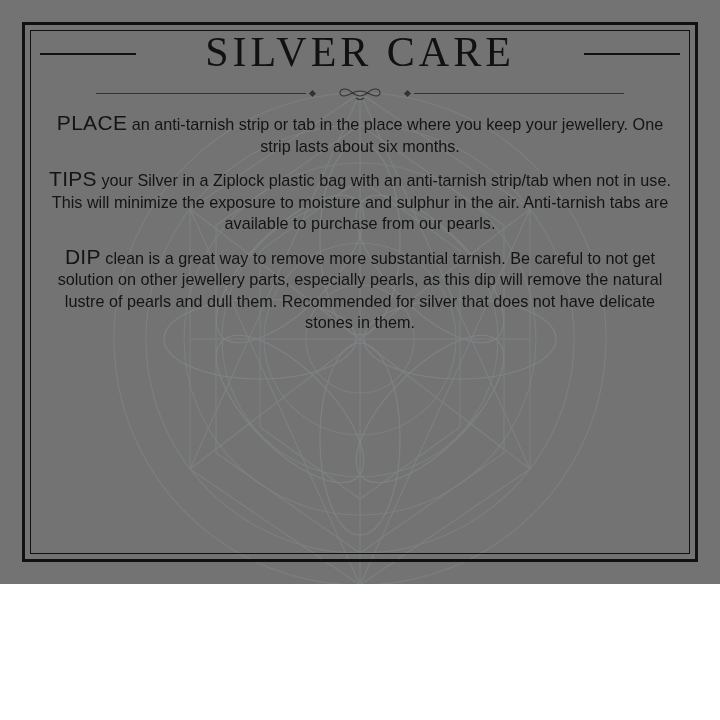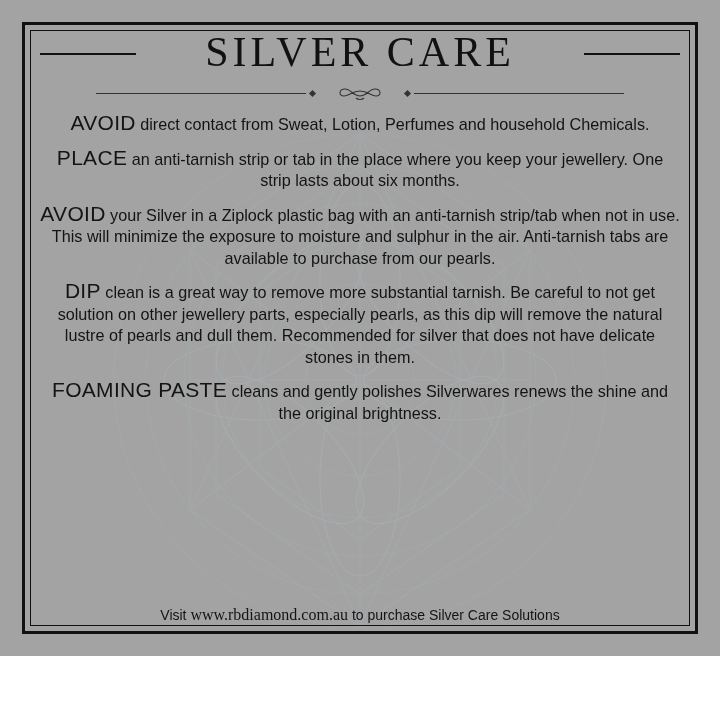--- a/index.html
+++ b/index.html
@@ -11,23 +11,23 @@
     height: 720px;
     background: #ffffff;
     font-family: "Liberation Sans", sans-serif;
     color: #1a1a1a;
     overflow: hidden;
   }
 
   #card {
     position: relative;
     width: 720px;
-    height: 656px;
-    box-sizing: border-box;
-    background: #a3a3a3;
+    height: 584px;
+    box-sizing: border-box;
+    background: #737373;
     overflow: hidden;
   }
 
   
   #watermark {
     position: absolute;
     left: 50%;
     top: 58%;
     transform: translate(-50%, -50%);
     width: 520px;
@@ -213,39 +213,30 @@
             <path d="M35 11 C28 11 26 4 20 4 C14 4 13 11 19 11 C24 11 27 6 35 6"></path>
             <path d="M35 11 C42 11 44 4 50 4 C56 4 57 11 51 11 C46 11 43 6 35 6"></path>
             <path d="M31 13 C33 15 37 15 39 13"></path>
           </g>
         </svg>
       </span>
       <span class="dot"></span>
       <span class="bar"></span>
     </div>
 
-    <p class="para first">
-      <span class="lead">AVOID</span><span> direct contact from Sweat, Lotion, Perfumes and household Chemicals.</span>
-    </p>
 
     <p class="para">
       <span class="lead">PLACE</span><span> an anti-tarnish strip or tab in the place where you keep your jewellery. One strip lasts about six months.</span>
     </p>
 
     <p class="para">
-      <span class="lead">AVOID</span><span>  your Silver in a Ziplock plastic bag with an anti-tarnish strip/tab when not in use. This will minimize the exposure to moisture and sulphur in the air. Anti-tarnish tabs are available to purchase from our pearls.</span>
+      <span class="lead">TIPS</span><span>  your Silver in a Ziplock plastic bag with an anti-tarnish strip/tab when not in use. This will minimize the exposure to moisture and sulphur in the air. Anti-tarnish tabs are available to purchase from our pearls.</span>
     </p>
 
 
     <p class="para">
       <span class="lead">DIP</span><span> clean is a great way to remove more substantial tarnish. Be careful to not get solution on other jewellery parts, especially pearls, as this dip will remove the natural lustre of pearls and dull them. Recommended for silver that does not have delicate stones in them.</span>
     </p>
 
-    <p class="para">
-      <span class="lead">FOAMING PASTE</span><span> cleans and gently polishes Silverwares renews the shine and the original brightness.</span>
-    </p>
-
-    <div id="footer">
-      <span>Visit </span><span class="site">www.rbdiamond.com.au</span><span> to purchase Silver Care Solutions</span>
-    </div>
+
 
   </div>
 </div>
 
 </body></html>

